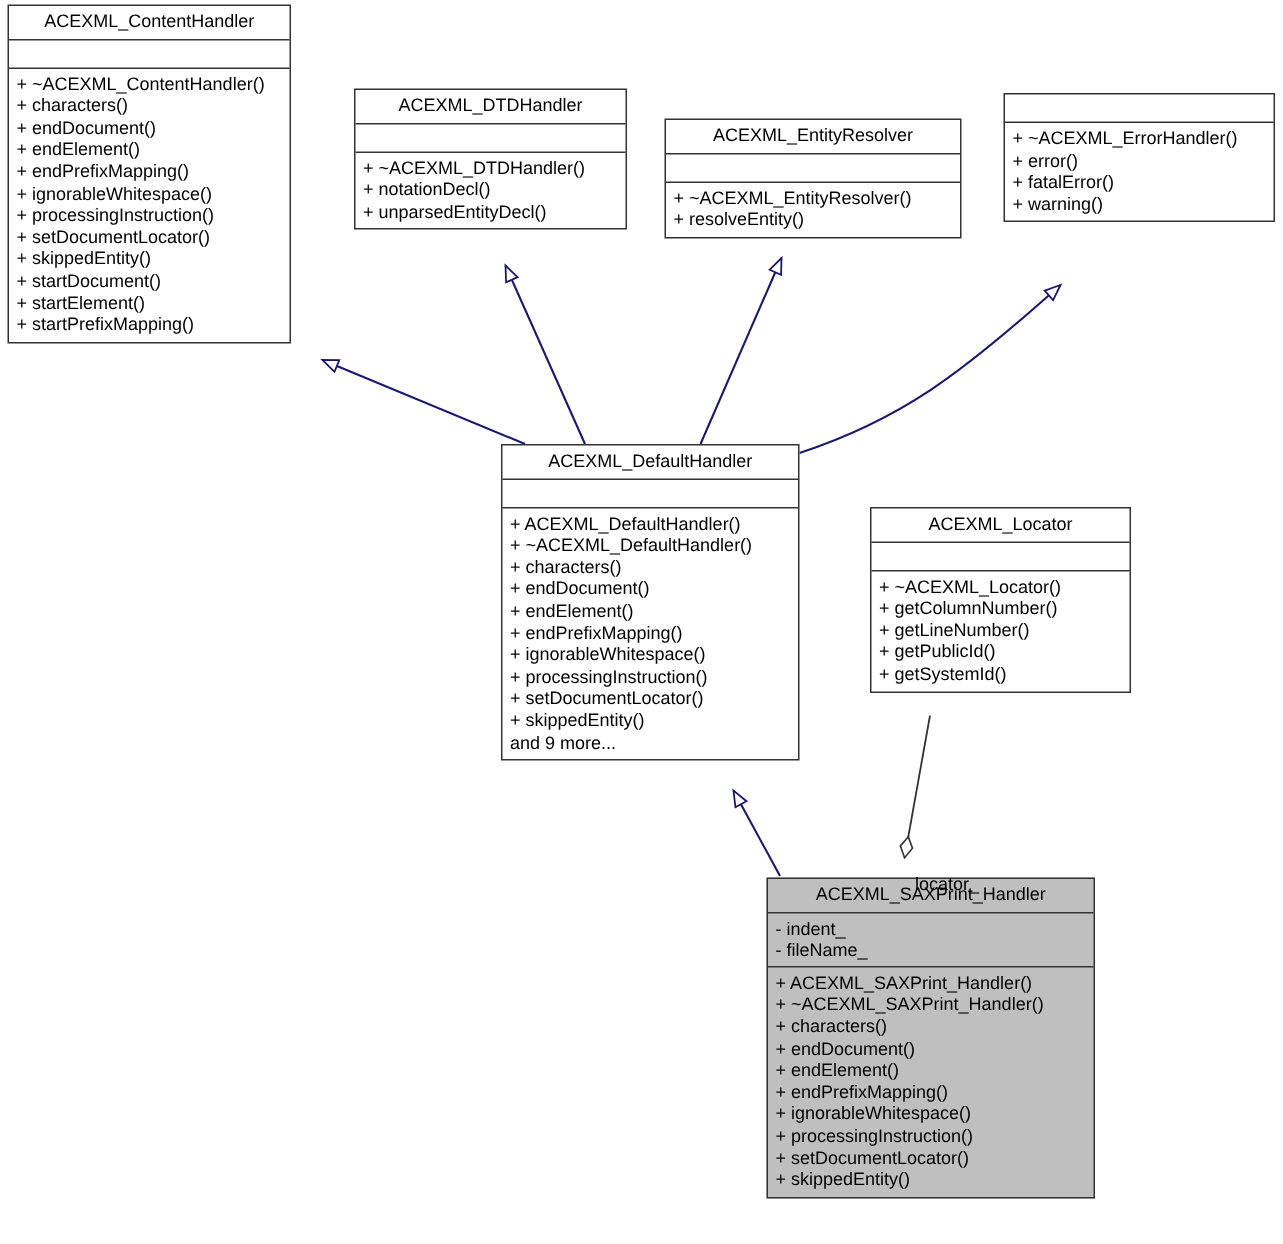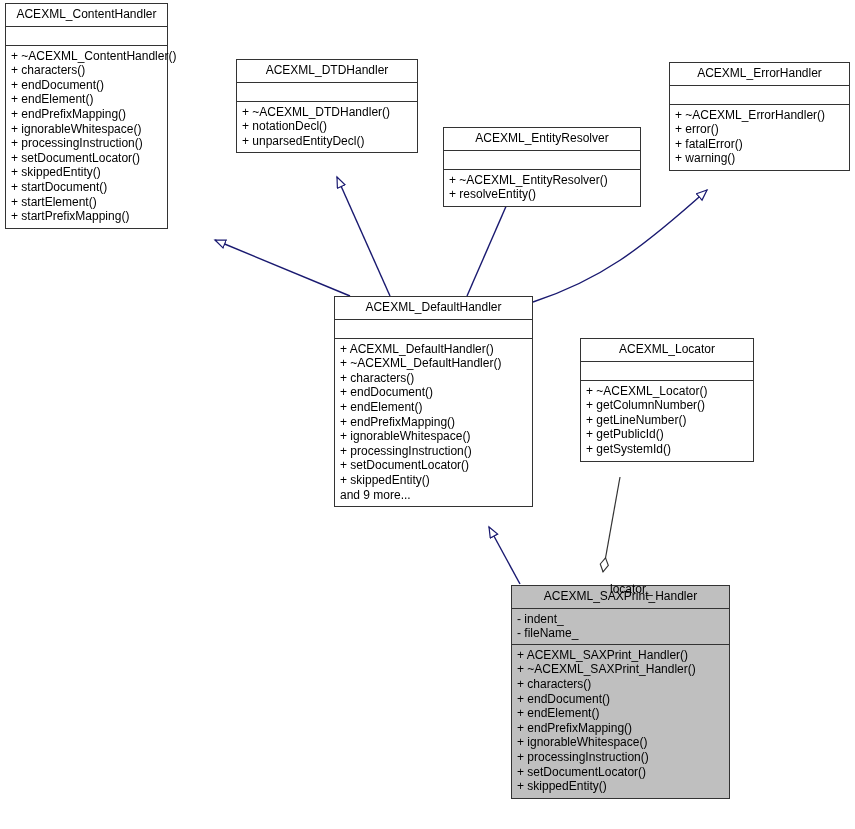--- a/index.html
+++ b/index.html
@@ -106,21 +106,21 @@
 
     <g>
       <line x1="520" y1="584" x2="489" y2="527" stroke="#191970" stroke-width="1.4" marker-end="url(#hollowTri)"></line>
     </g>
 
     <g>
       <line x1="620" y1="477" x2="603" y2="572" stroke="#333333" stroke-width="1.2" marker-end="url(#hollowDiamond)"></line>
     </g>
   </svg>
 
-  <div class="uml-class" style="left:5px; top:3px; width:163px;">
+  <div class="uml-class" style="left:5px; top:3px; width:189px;">
     <div class="uml-title">ACEXML_ContentHandler</div>
     <div class="uml-attrs empty"></div>
     <div class="uml-ops">
       <div class="uml-row">+ ~ACEXML_ContentHandler()</div>
       <div class="uml-row">+ characters()</div>
       <div class="uml-row">+ endDocument()</div>
       <div class="uml-row">+ endElement()</div>
       <div class="uml-row">+ endPrefixMapping()</div>
       <div class="uml-row">+ ignorableWhitespace()</div>
       <div class="uml-row">+ processingInstruction()</div>
@@ -135,31 +135,30 @@
   <div class="uml-class" style="left:236px; top:59px; width:182px;">
     <div class="uml-title">ACEXML_DTDHandler</div>
     <div class="uml-attrs empty"></div>
     <div class="uml-ops">
       <div class="uml-row">+ ~ACEXML_DTDHandler()</div>
       <div class="uml-row">+ notationDecl()</div>
       <div class="uml-row">+ unparsedEntityDecl()</div>
     </div>
   </div>
 
-  <div class="uml-class" style="left:443px; top:79px; width:198px;margin-top:48px;">
+  <div class="uml-class" style="left:443px; top:79px; width:198px;">
     <div class="uml-title">ACEXML_EntityResolver</div>
     <div class="uml-attrs empty"></div>
     <div class="uml-ops">
       <div class="uml-row">+ ~ACEXML_EntityResolver()</div>
       <div class="uml-row">+ resolveEntity()</div>
     </div>
   </div>
 
   <div class="uml-class" style="left:669px; top:62px; width:181px;">
-    <div class="uml-title">ACEXML_ErrorHandler</div>
     <div class="uml-attrs empty"></div>
     <div class="uml-ops">
       <div class="uml-row">+ ~ACEXML_ErrorHandler()</div>
       <div class="uml-row">+ error()</div>
       <div class="uml-row">+ fatalError()</div>
       <div class="uml-row">+ warning()</div>
     </div>
   </div>
 
   <div class="uml-class" style="left:334px; top:296px; width:199px;">

